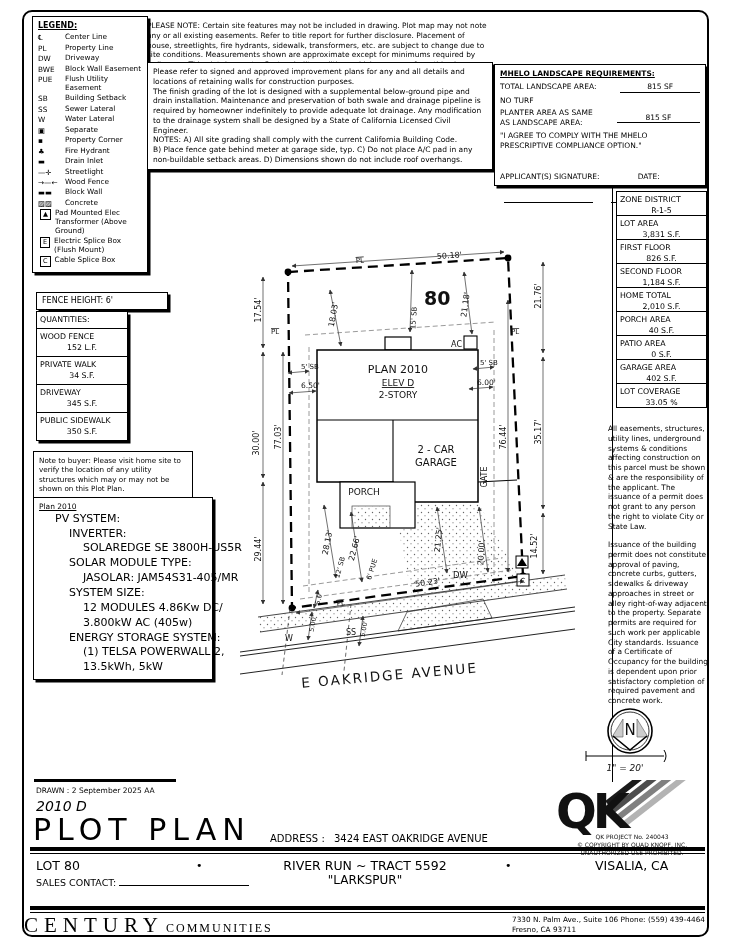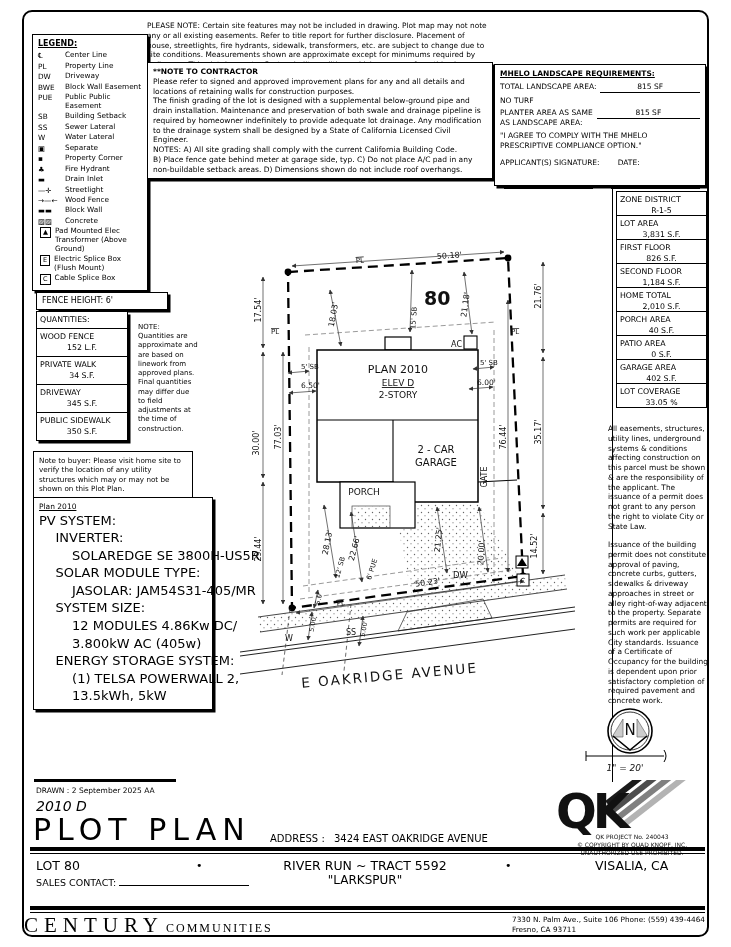--- a/index.html
+++ b/index.html
@@ -14,42 +14,42 @@
   .pre{white-space:pre-line;}
   .u{text-decoration:underline;}
   .legend-row{display:flex;gap:4px;margin:1px 0;align-items:flex-start;}
   .legend-sym{width:23px;flex:none;font-size:7.3px;}
   .legend-sym.boxed{width:auto;border:1px solid #000;padding:0 2px;font-size:6.5px;line-height:9px;margin-left:2px;}
   .legend-label{flex:1;font-size:7.3px;line-height:1.22;}
   .zone-table{position:absolute;left:616px;top:192px;width:91px;}
   .zrow{border:1px solid #000;margin-top:-1px;padding:3px 3px 0;font-size:7.8px;background:#fff;}
   .zval{text-align:center;padding-top:2px;}
   .qrow{border:1px solid #000;margin-top:-1px;padding:3px 3px 4px;font-size:7.8px;background:#fff;}
-  .mline{display:flex;align-items:flex-start;margin-top:3px;}
+  .mline{display:flex;align-items:center;margin-top:3px;gap:20px;}
   .blank{flex:1;border-bottom:1px solid #000;height:8px;margin-left:4px;}
   .sigrow{display:flex;gap:14px;margin-top:10px;}
   .sigrow .blank{height:10px;}
-  .pvline{white-space:pre;font-size:13px;line-height:1.35;}
+  .pvline{white-space:pre;font-size:11px;line-height:1.35;margin-left:16px;}
   svg text{font-family:"DejaVu Sans",sans-serif;fill:#111;}
   .tb{position:absolute;font-size:8px;}
   .rule{position:absolute;background:#000;}
   .titleblock-title{font-size:30px;letter-spacing:6px;font-weight:400;
         font-family:"DejaVu Sans",sans-serif;}
   .serif{font-family:"Liberation Serif",serif;}
 </style>
 </head>
 <body>
 
 <div class="sheet">
   <div class="sheet-border"></div>
   <div class="vsep"></div>
 
   <div class="noteplain" style="left:147px;top:21px;width:344px;">PLEASE NOTE:  Certain site features may not be included in drawing.  Plot map may not note any or all existing easements. Refer to title report for further disclosure.  Placement of house, streetlights, fire hydrants, sidewalk, transformers, etc. are subject to change due to site conditions.  Measurements shown are approximate except for minimums required by ordinance.  This plot does not reflect as-built conditions which may vary from this plan.</div>
 
-  <div class="box" style="left:32px;top:34px;width:104px;">
+  <div class="box" style="left:32px;top:16px;width:104px;">
     <div class="u" style="font-size:8px;font-weight:bold;margin-bottom:2px;">LEGEND:</div>
     <div>
 
         <div class="legend-row">
           <span class="legend-sym">℄</span>
           <span class="legend-label">Center Line</span>
         </div>
 
         <div class="legend-row">
           <span class="legend-sym">PL</span>
@@ -61,21 +61,21 @@
           <span class="legend-label">Driveway</span>
         </div>
 
         <div class="legend-row">
           <span class="legend-sym">BWE</span>
           <span class="legend-label">Block Wall Easement</span>
         </div>
 
         <div class="legend-row">
           <span class="legend-sym">PUE</span>
-          <span class="legend-label">Public Public Easement</span>
+          <span class="legend-label">Flush Utility Easement</span>
         </div>
 
         <div class="legend-row">
           <span class="legend-sym">SB</span>
           <span class="legend-label">Building Setback</span>
         </div>
 
         <div class="legend-row">
           <span class="legend-sym">SS</span>
           <span class="legend-label">Sewer Lateral</span>
@@ -137,41 +137,40 @@
         </div>
 
         <div class="legend-row">
           <span class="legend-sym boxed">C</span>
           <span class="legend-label">Cable Splice Box</span>
         </div>
       </div>
   </div>
 
   <div class="box" style="left:147px;top:62px;width:334px;">
-    <div style="font-weight:bold;">**NOTE TO CONTRACTOR</div>
     <div class="pre">Please refer to signed and approved improvement plans for any and all details and locations of retaining walls for construction purposes.
 The finish grading of the lot is designed with a supplemental below-ground pipe and drain installation.  Maintenance and preservation of both swale and drainage pipeline is required by homeowner indefinitely to provide adequate lot drainage.  Any modification to the drainage system shall be designed by a State of California Licensed Civil Engineer.
 NOTES:  A) All site grading shall comply with the current California Building Code.
 B) Place fence gate behind meter at garage side, typ.  C) Do not place A/C pad in any non-buildable setback areas.  D) Dimensions shown do not include roof overhangs.</div>
   </div>
 
   <div class="box" style="left:494px;top:64px;width:200px;height:112px;">
     <div class="u" style="font-weight:bold;">MHELO LANDSCAPE REQUIREMENTS:</div>
     <div class="mline">
       <span>TOTAL LANDSCAPE AREA:</span>
       <span class="blank" style="text-align:center;height:auto;">815 SF</span>
     </div>
     <div style="margin-top:3px;">NO TURF</div>
     <div class="mline">
       <span class="pre">PLANTER AREA AS SAME
 AS LANDSCAPE AREA:</span>
       <span class="blank" style="text-align:center;height:auto;">815 SF</span>
     </div>
     <div style="margin-top:3px;">"I AGREE TO COMPLY WITH THE MHELO PRESCRIPTIVE COMPLIANCE OPTION."</div>
-    <div class="mline" style="margin-top:8px;">
+    <div class="mline" style="margin-top:22px;">
       <span>APPLICANT(S) SIGNATURE:</span>
       <span style="margin-left:18px;">DATE:</span>
     </div>
     <div class="sigrow">
       <span class="blank"></span>
       <span class="blank"></span>
     </div>
   </div>
 
   <div class="zone-table">
@@ -245,22 +244,20 @@
           <div>DRIVEWAY</div>
           <div class="zval">345 S.F.</div>
         </div>
 
         <div class="qrow">
           <div>PUBLIC SIDEWALK</div>
           <div class="zval">350 S.F.</div>
         </div>
       </div>
   </div>
-  <div class="noteplain pre" style="left:138px;top:323px;width:60px;font-size:7px;">NOTE:
-Quantities are approximate and are based on linework from approved plans.  Final quantities may differ due to field adjustments at the time of construction.</div>
 
   <div class="box" style="left:33px;top:451px;width:148px;box-shadow:none;font-size:7.2px;">Note to buyer: Please visit home site to verify the location of any utility structures which may or may not be shown on this Plot Plan.</div>
 
   <div class="box" style="left:33px;top:497px;width:168px;">
     <div class="u" style="font-size:7.5px;">Plan 2010</div>
     <div>
 
     <div class="pvline">PV SYSTEM:</div>
         <div class="pvline">    INVERTER:</div>
         <div class="pvline">        SOLAREDGE SE 3800H-US5R</div>

